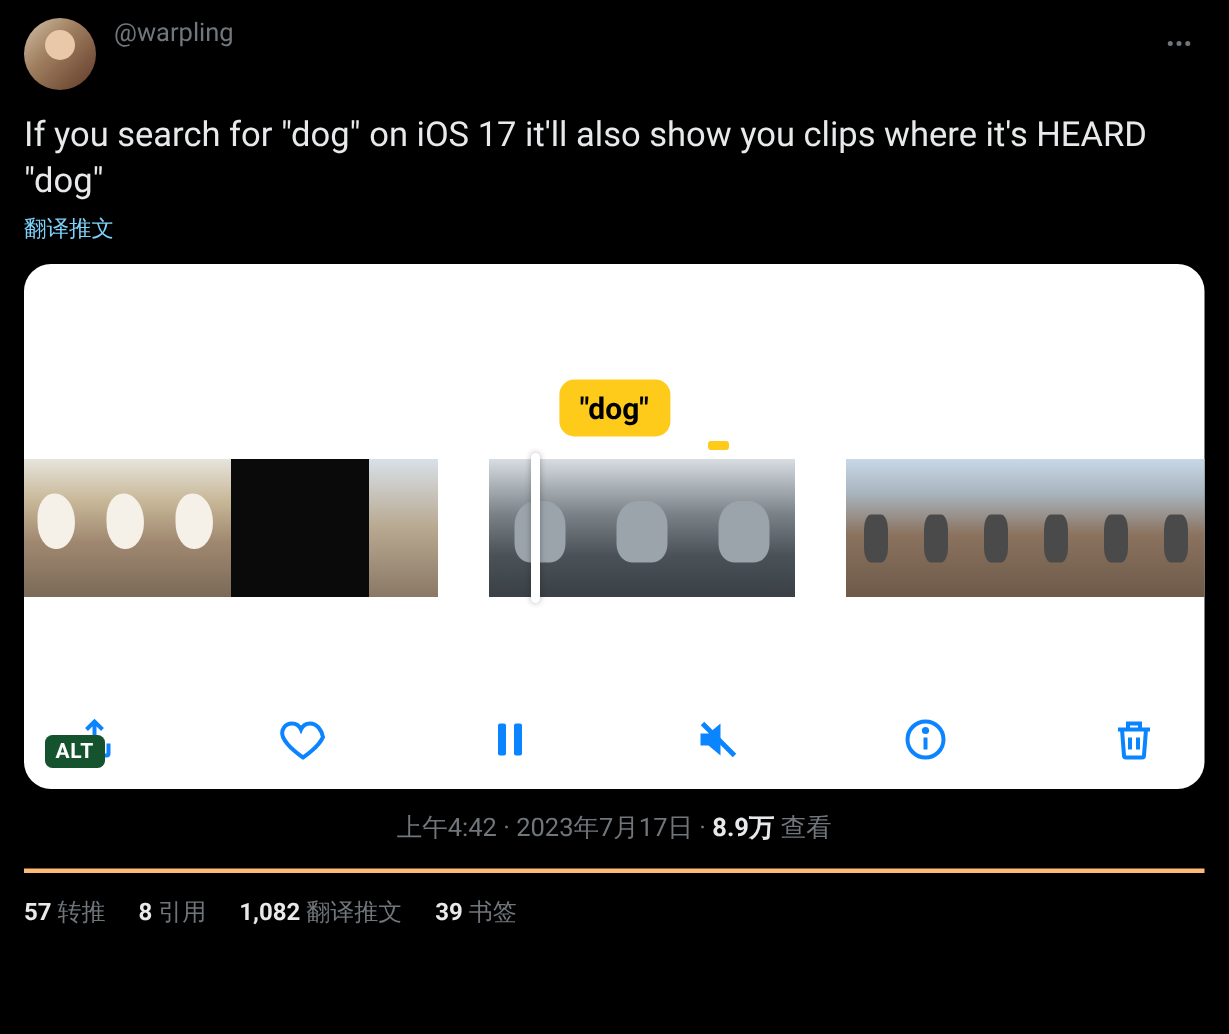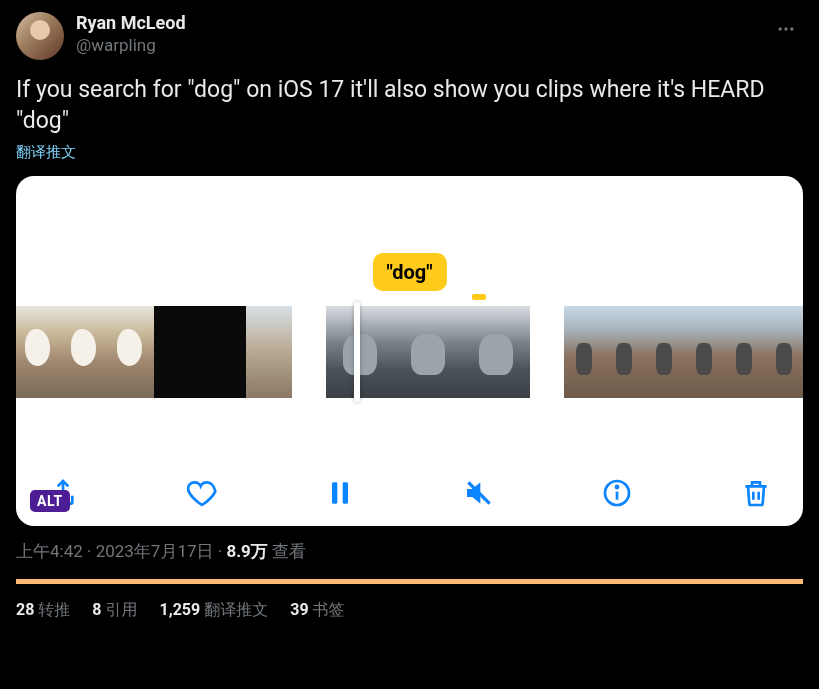--- a/index.html
+++ b/index.html
@@ -164,54 +164,54 @@
     align-items: center;
     justify-content: center;
     cursor: pointer;
   }
   .tool-btn svg { width: 32px; height: 32px; stroke: currentColor; fill: none; stroke-width: 2; }
   .tool-btn.pause svg, .tool-btn.mute svg { fill: currentColor; stroke: none; }
   .alt-badge {
     position: absolute;
     left: 14px;
     bottom: 14px;
-    background: #4c1d95;
+    background: #14532d;
     color: #fff;
     font-weight: 700;
     font-size: 14px;
     padding: 3px 7px;
     border-radius: 5px;
     letter-spacing: 0.5px;
   }
   .meta-line {
     color: #71767b;
     font-size: 17px;
     padding-bottom: 16px;
-    border-bottom: 5px solid #fdba74;
+    border-bottom: 3px solid #fdba74;
+    text-align: center;
   }
   .meta-line .views-num { color: #e7e9ea; font-weight: 700; }
   .stats-line {
     display: flex;
     gap: 22px;
     padding: 16px 0 4px;
     color: #71767b;
     font-size: 16px;
   }
   .stat { cursor: pointer; }
   .stat strong { color: #e7e9ea; font-weight: 700; margin-right: 4px; }
 </style>
 </head>
 <body>
 
 <article class="tweet">
 
   <header class="header">
     <div class="avatar"></div>
     <div class="names">
-      <div class="display-name">Ryan McLeod</div>
       <div class="handle">@warpling</div>
     </div>
     <div class="more-btn">
       <svg viewBox="0 0 24 24">
           <circle cx="5" cy="12" r="2" fill="currentColor"></circle>
           <circle cx="12" cy="12" r="2" fill="currentColor"></circle>
           <circle cx="19" cy="12" r="2" fill="currentColor"></circle>
         </svg>
     </div>
   </header>
@@ -289,19 +289,19 @@
     </div>
 
     <div class="alt-badge">ALT</div>
   </div>
 
   <div class="meta-line">
     <span>上午4:42</span><span> · </span><span>2023年7月17日</span><span> · </span><span class="views-num">8.9万</span><span> 查看</span>
   </div>
 
   <div class="stats-line">
-    <span class="stat"><strong>28</strong><span>转推</span></span>
+    <span class="stat"><strong>57</strong><span>转推</span></span>
     <span class="stat"><strong>8</strong><span>引用</span></span>
-    <span class="stat"><strong>1,259</strong><span>翻译推文</span></span>
+    <span class="stat"><strong>1,082</strong><span>翻译推文</span></span>
     <span class="stat"><strong>39</strong><span>书签</span></span>
   </div>
 
 </article>
 
 </body></html>

